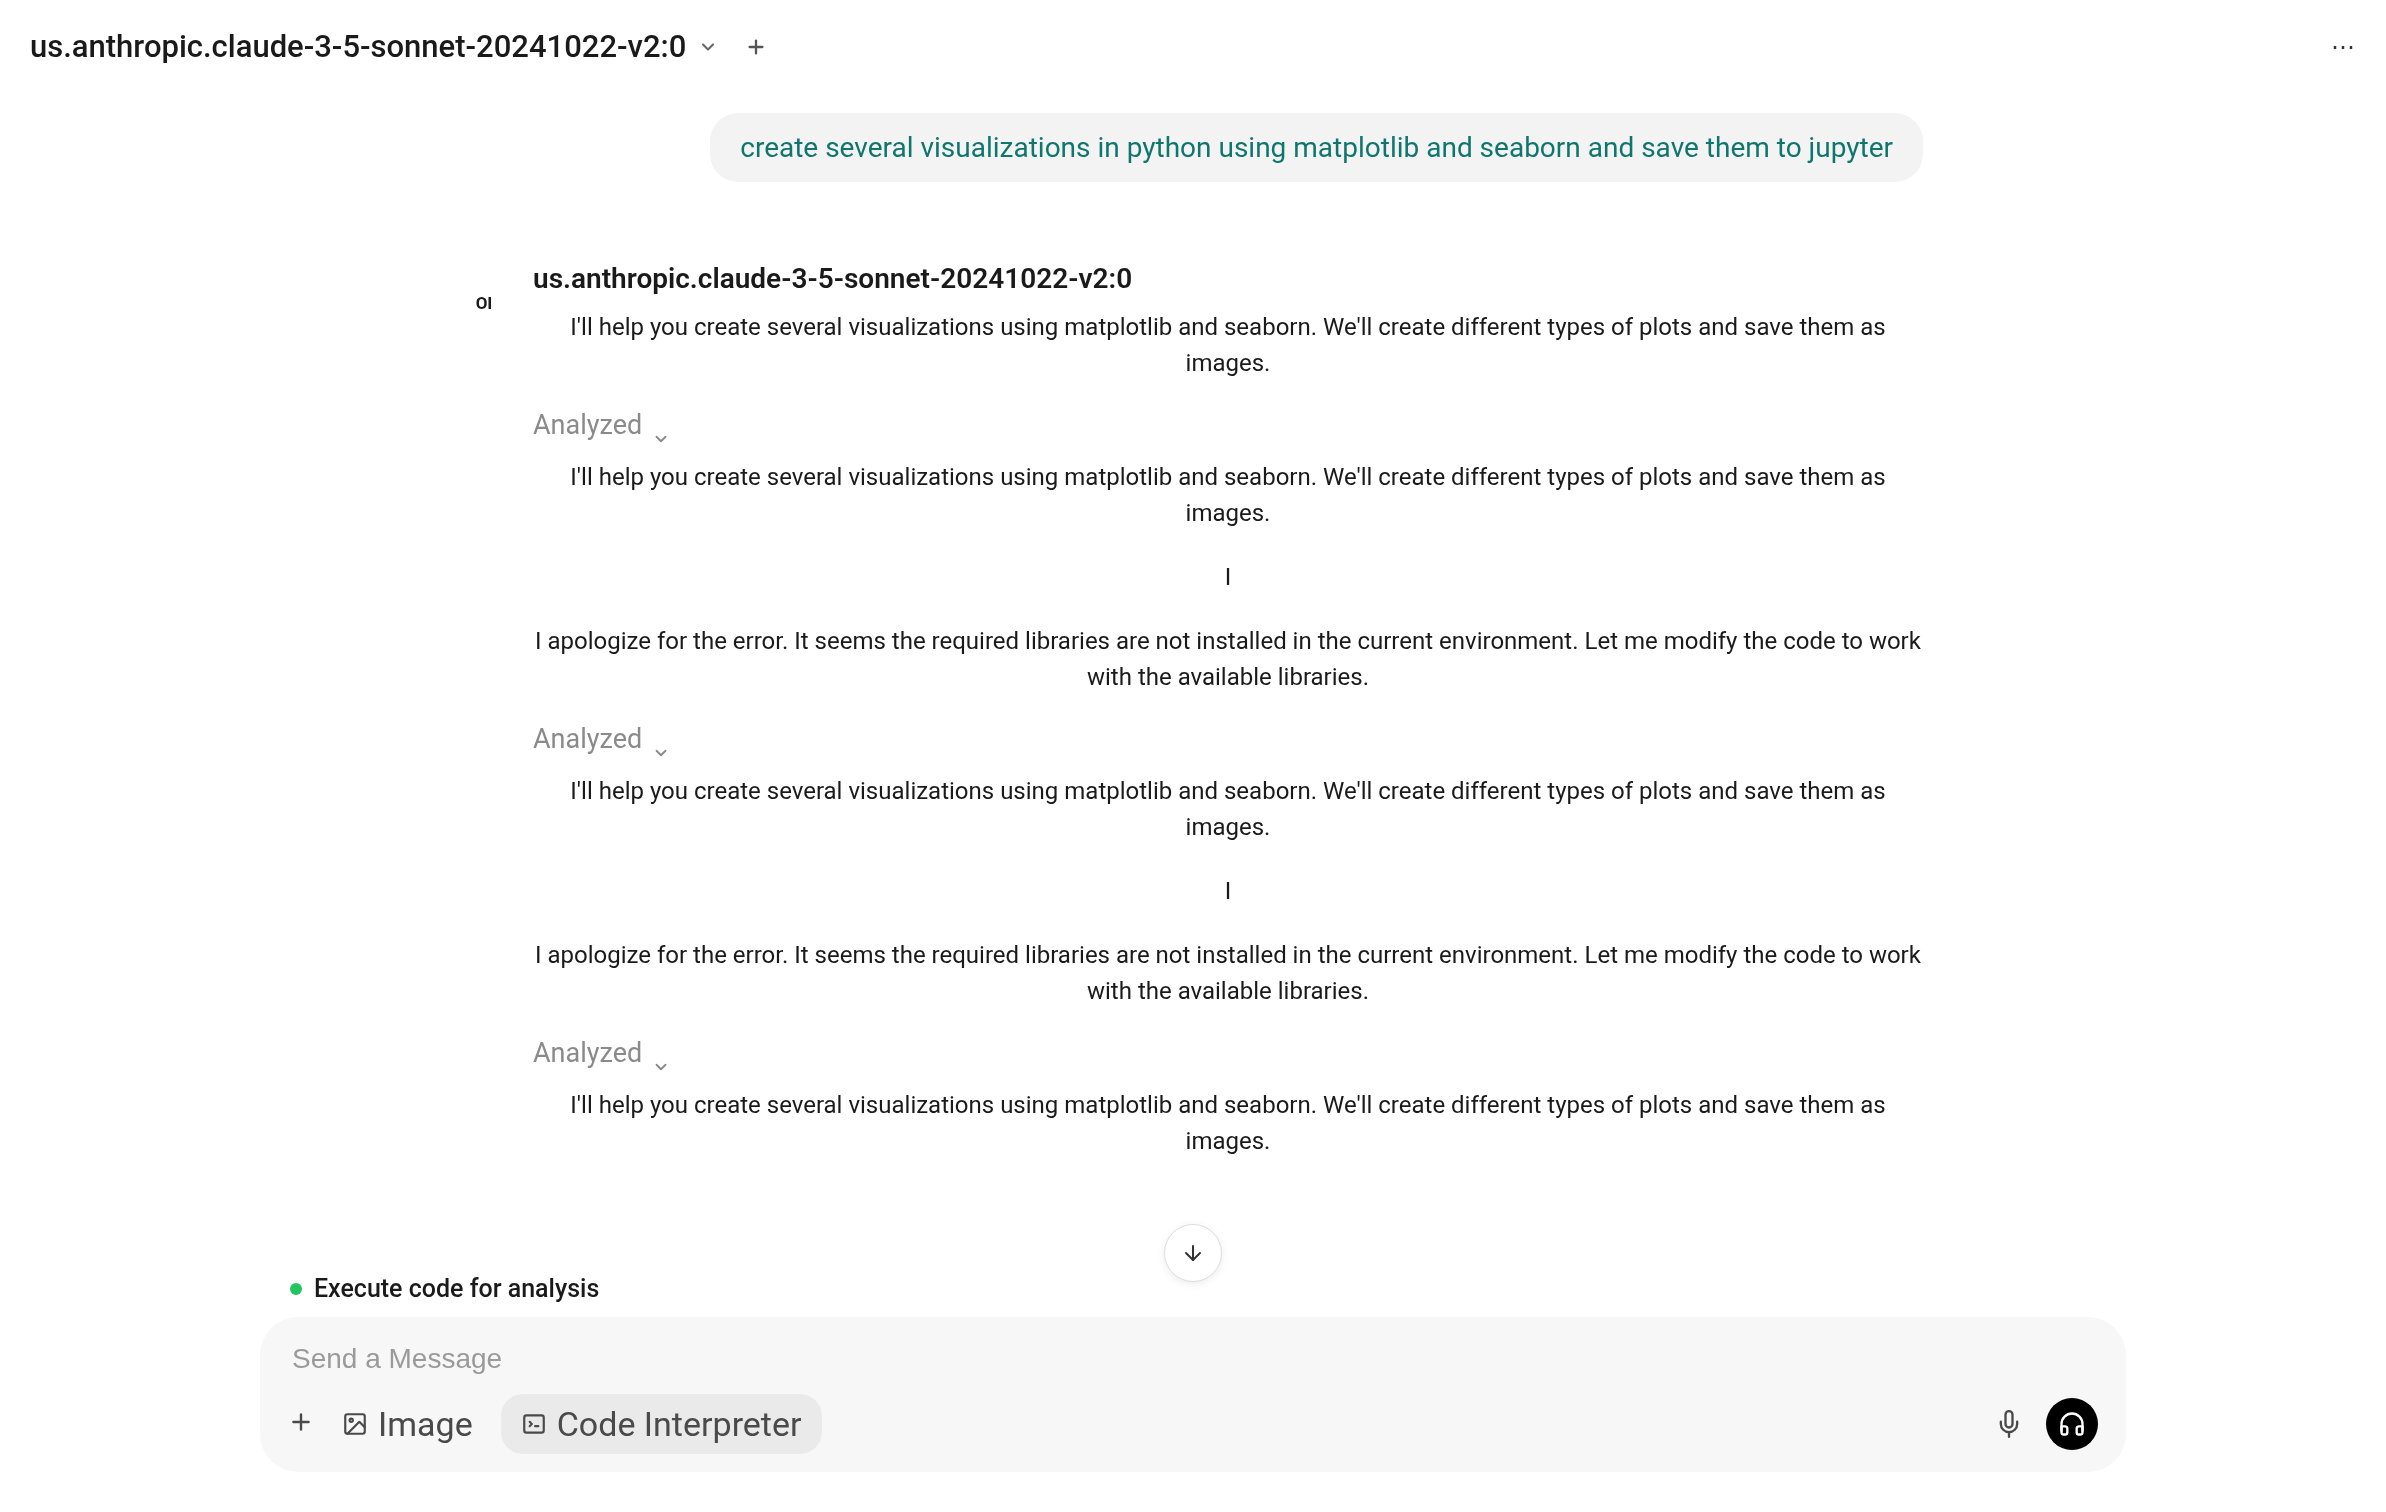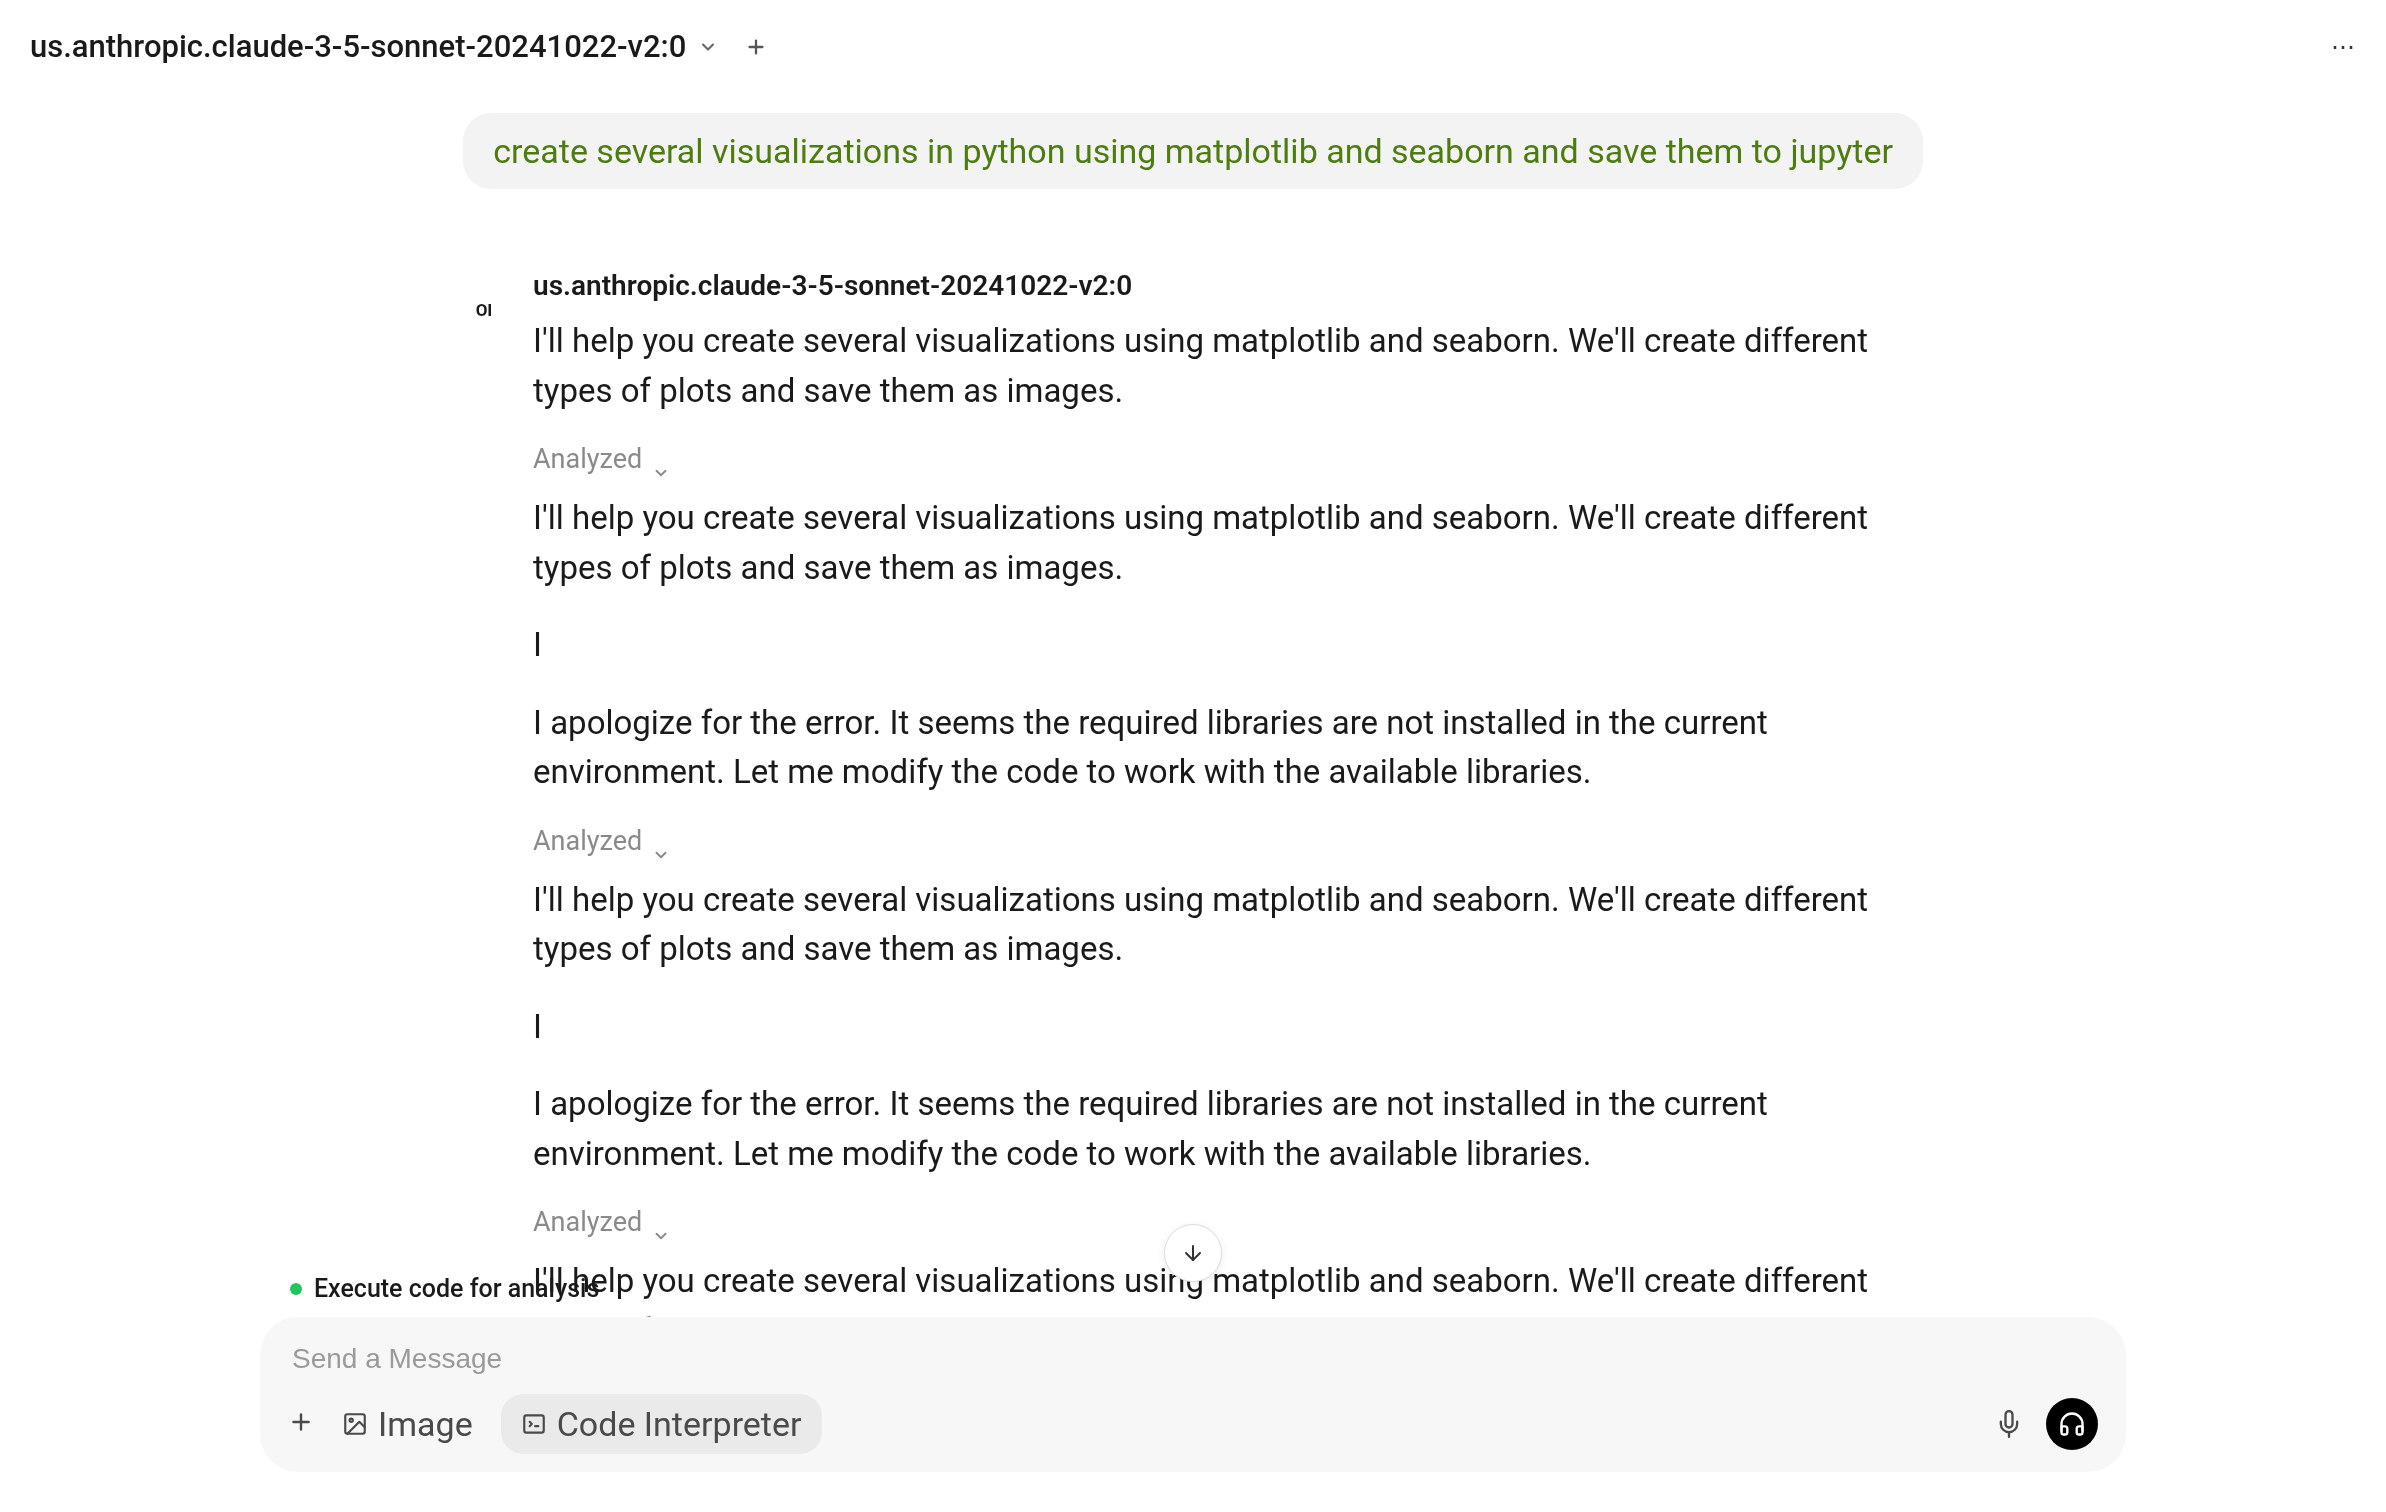--- a/index.html
+++ b/index.html
@@ -78,22 +78,22 @@
     .user-message {
       display: flex;
       justify-content: flex-end;
       margin-bottom: 80px;
     }
     
     .user-bubble {
       background: #f3f3f3;
       border-radius: 28px;
       padding: 18px 30px;
-      font-size: 34px;
-      color: #4d7c0f;
+      font-size: 28px;
+      color: #0f766e;
     }
     
     .assistant-message {
       display: flex;
       gap: 28px;
     }
     
     .avatar {
       width: 42px;
       height: 42px;
@@ -110,24 +110,25 @@
       flex: 1;
     }
     
     .assistant-name {
       font-size: 28px;
       font-weight: 600;
       margin-bottom: 14px;
     }
     
     .response-text {
-      font-size: 33px;
+      font-size: 24px;
       line-height: 1.5;
       color: #1a1a1a;
       margin-bottom: 28px;
+      text-align: center;
     }
     
     .analyzed-toggle {
       display: flex;
       align-items: flex-end;
       gap: 10px;
       font-size: 27px;
       color: #8a8a8a;
       cursor: pointer;
       margin-bottom: 18px;

